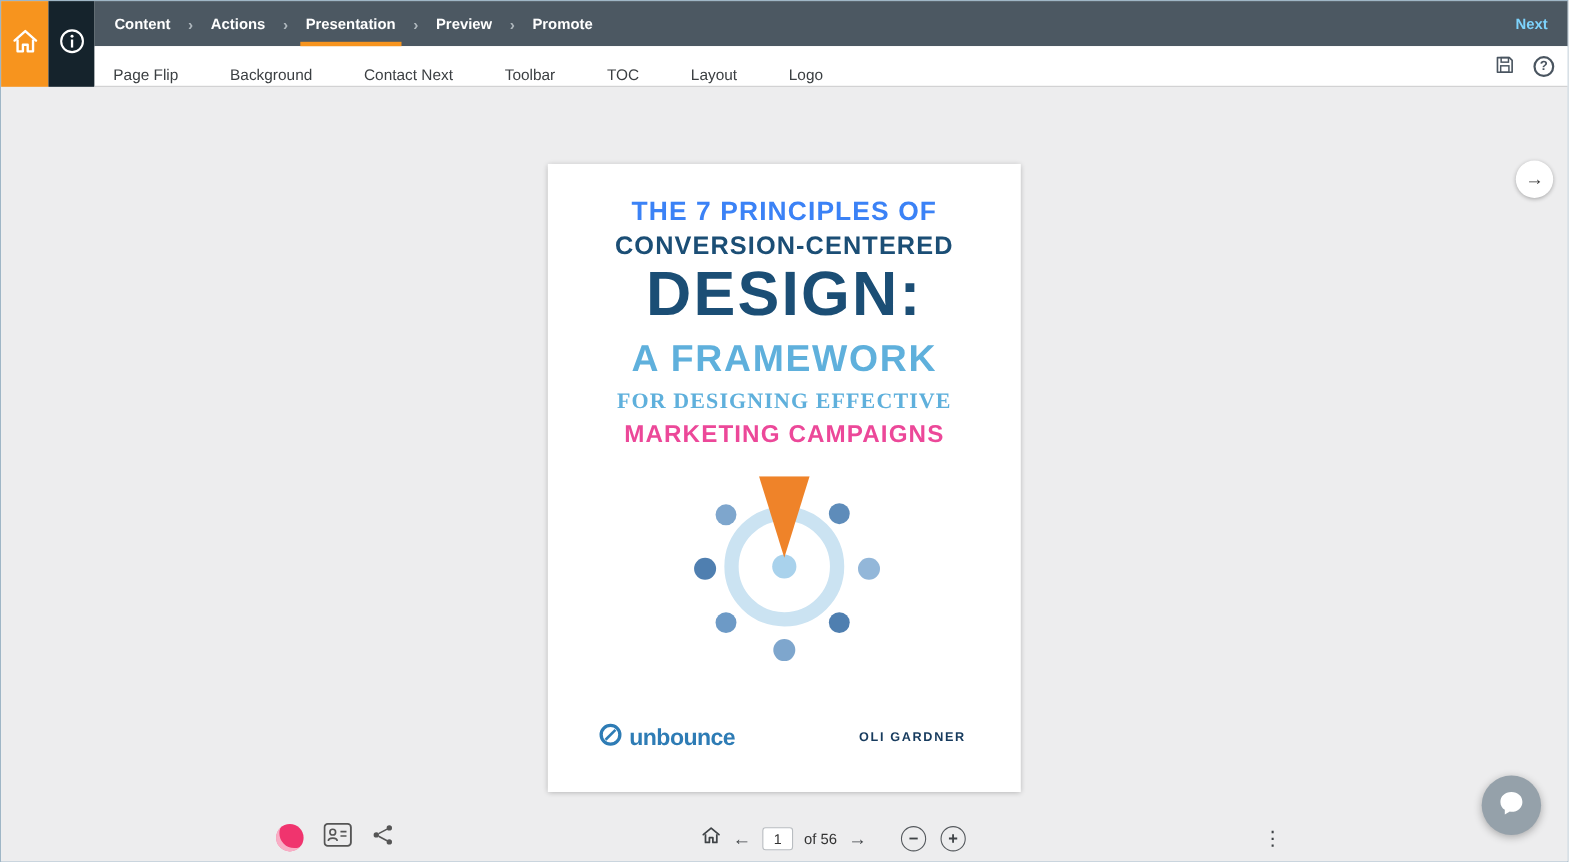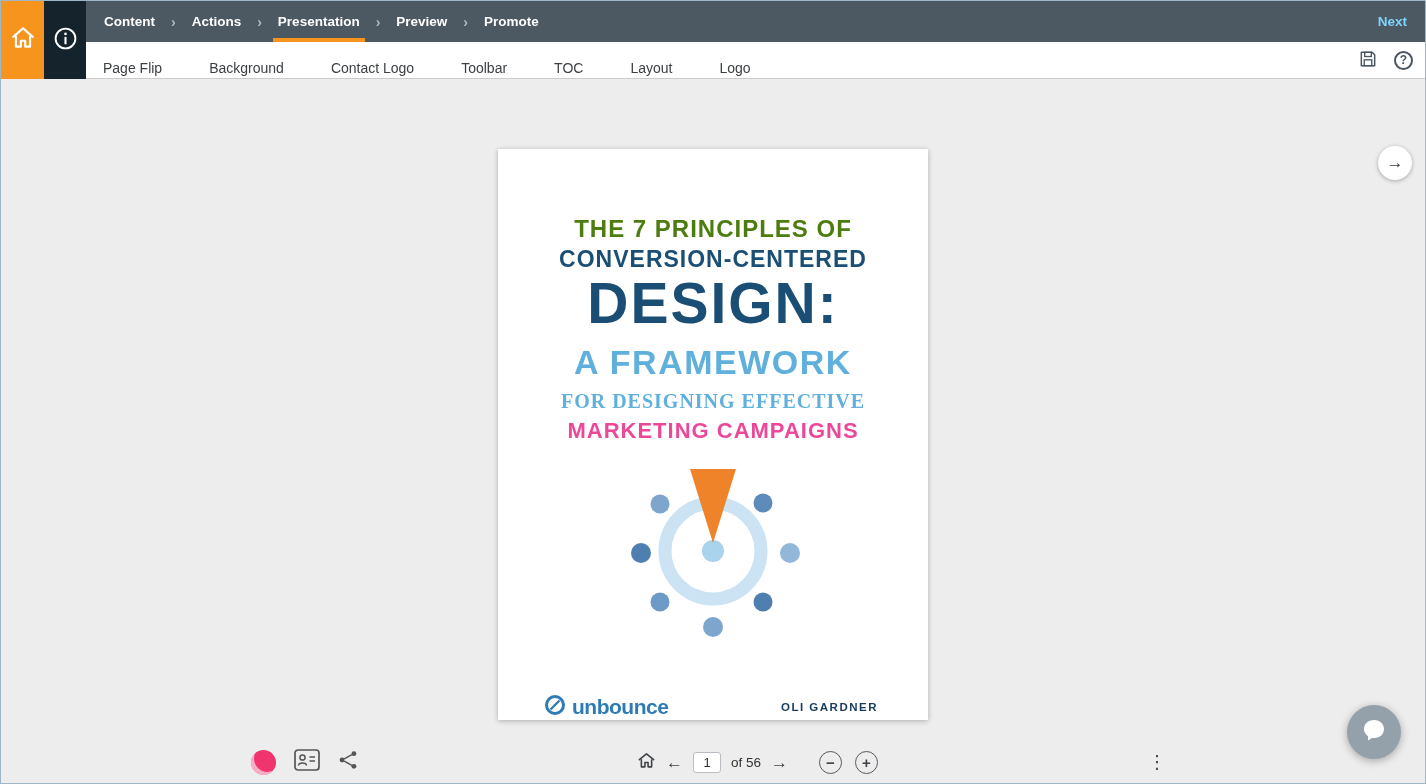--- a/index.html
+++ b/index.html
@@ -21,21 +21,21 @@
   .tab-bar { height:37px; background:#FFFFFF; border-bottom:1px solid #CBCBCB; display:flex; align-items:center; padding-left:17px; gap:47px; font-size:14px; color:#3B3F42; }
   .tab { cursor:pointer; white-space:nowrap;margin-top:16px; }
   .tabbar-icons { margin-left:auto; display:flex; align-items:center; gap:16px; padding-right:12px; }
   .icon-btn { display:flex; align-items:center; justify-content:center; cursor:pointer; }
   .help-circle { width:19px; height:19px; border:2px solid #4A5560; border-radius:50%; display:flex; align-items:center; justify-content:center; font-size:12px; font-weight:bold; color:#4A5560; cursor:pointer; }
 
   
   .main { position:relative; flex:1; background:#EDEDEE; }
   .page { position:absolute; left:50%; transform:translateX(-50%); top:70px; width:430px; height:571px; background:#FFFFFF; box-shadow:0 1px 5px rgba(0,0,0,.28); }
   .page-inner { height:100%; position:relative; text-align:center; }
-  .t1 { padding-top:30px; font-size:24px; font-weight:bold; color:#4d7c0f; letter-spacing:1px;margin-top:36px; }
+  .t1 { padding-top:30px; font-size:24px; font-weight:bold; color:#3b82f6; letter-spacing:1px; }
   .t2 { margin-top:3px; font-size:23px; font-weight:bold; color:#1B4E75; letter-spacing:1px; }
   .t3 { margin-top:2px; font-size:57px; font-weight:bold; color:#1B4E75; letter-spacing:2px; line-height:1; }
   .s1 { margin-top:13px; font-size:34px; font-weight:bold; color:#5FB0DC; letter-spacing:1.5px; line-height:1; }
   .s2 { margin-top:11px; font-size:20px; font-weight:bold; color:#5FB0DC; letter-spacing:1px;font-family:Liberation Serif, serif; }
   .s3 { margin-top:5px; font-size:22px; font-weight:bold; color:#ec4899; letter-spacing:1px; }
   .graphic { margin-top:25px; }
   .page-footer { position:absolute; left:46px; right:50px; bottom:36px; display:flex; justify-content:space-between; align-items:center; }
   .brand { display:flex; align-items:center; gap:6px; }
   .brand-text { font-size:21px; font-weight:bold; color:#2E7CB5; letter-spacing:-0.5px; }
   .author { font-size:11.5px; font-weight:bold; color:#173B5E; letter-spacing:1.5px; }
@@ -90,21 +90,21 @@
         <span class="crumb-sep">›</span>
         <span class="crumb">Preview</span>
         <span class="crumb-sep">›</span>
         <span class="crumb">Promote</span>
         <span class="next-btn">Next</span>
       </div>
 
       <div class="tab-bar">
         <span class="tab">Page Flip</span>
         <span class="tab">Background</span>
-        <span class="tab">Contact Logo</span>
+        <span class="tab">Contact Next</span>
         <span class="tab">Toolbar</span>
         <span class="tab">TOC</span>
         <span class="tab">Layout</span>
         <span class="tab">Logo</span>
         <span class="tabbar-icons">
           <span class="icon-btn">
             <span>
               <svg width="20" height="20" viewBox="0 0 24 24">
                   <path d="M4 4 H17 L20 7 V20 H4 Z" fill="none" stroke="#4A5560" stroke-width="1.8" stroke-linejoin="round"></path>
                   <rect x="8" y="4" width="8" height="5" fill="none" stroke="#4A5560" stroke-width="1.6"></rect>

